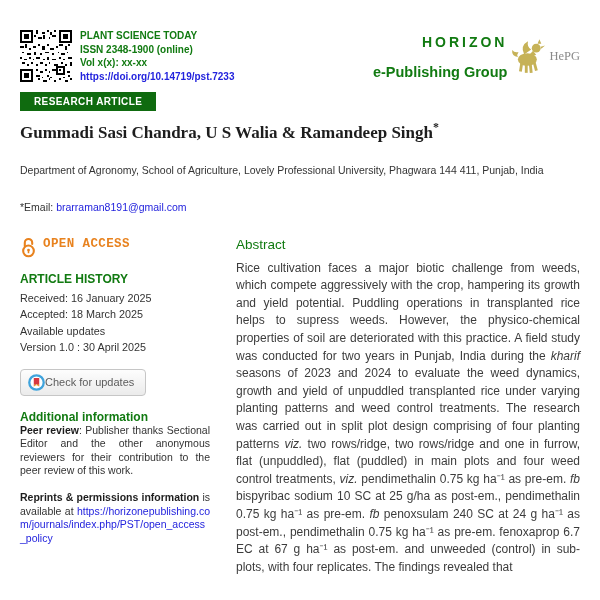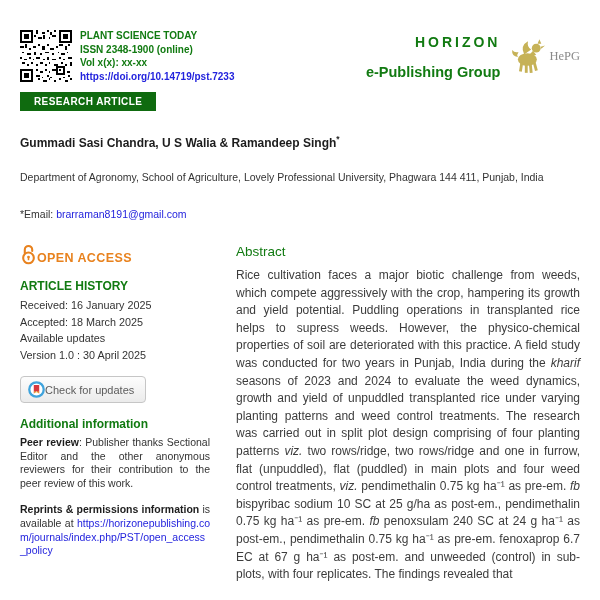--- a/index.html
+++ b/index.html
@@ -14,58 +14,58 @@
   }
   .inner{padding:28px 20px 0 20px;}
 
   
   .header{display:flex; justify-content:space-between; align-items:flex-start;}
   .header-left{display:flex; gap:8px;align-items:center;}
   .qr{width:52px; height:52px;}
   .journal-info{font-size:10px; font-weight:bold; line-height:13.5px; padding-top:1px;}
   .journal-info .g{color:var(--green);}
   .journal-info a{color:var(--link); text-decoration:none; font-weight:bold;}
-  .header-right{display:flex; align-items:center; gap:7px; padding-top:6px;}
+  .header-right{display:flex; align-items:center; padding-top:6px;}
   .pub-text{text-align:right; color:var(--green); font-weight:bold;}
   .pub-line1{font-size:14px; letter-spacing:3px;}
   .pub-line2{font-size:14.5px; margin-top:14px;}
   .pub-logo{display:flex; flex-direction:row; align-items:center;}
   .pub-logo svg{width:42px; height:38px;}
   .pub-caption{font-family:"Liberation Serif", serif; font-size:12.5px; color:#8a8a8a; margin-top:-2px;}
 
   
   .badge{display:inline-block; margin-top:9px; background:var(--badge); color:#fff;
     font-size:10px; font-weight:bold; letter-spacing:.4px; padding:4px 14px;}
   .title{margin-top:7px; color:var(--green); font-size:19.5px; font-weight:bold; line-height:1.22; width:572px;}
 
   
-  .authors{margin-top:23px; font-size:12px; font-weight:bold; color:#1d1d1d;}
+  .authors{margin-top:9px; font-size:17px; font-weight:bold; color:#1d1d1d;font-family:Liberation Serif, serif;}
   .authors sup{font-size:70%;}
   .affiliation{margin-top:21px; font-size:10.5px; color:#333;}
   .email-line{margin-top:25px; font-size:10.5px; color:#333;}
   .email-line a{color:var(--link); text-decoration:none;}
 
   
   .columns{display:flex; margin-top:24px; gap:26px;}
   .sidebar{flex:0 0 190px;}
   .main-col{flex:1;}
 
-  .oa-row{display:flex; align-items:flex-end; }
+  .oa-row{display:flex; align-items:flex-start; gap:6px;font-family:Liberation Mono, monospace;}
   .oa-row svg{width:17px; height:21px;}
   .oa-text{color:var(--orange); font-weight:bold; font-size:12.5px; letter-spacing:.4px;}
 
   .side-heading{color:var(--green); font-weight:bold; font-size:12px; margin-top:14px;}
   .history{margin-top:4px; font-size:10.8px; line-height:16.5px; color:#333; font-weight:500;}
 
   .check-btn{display:inline-flex; align-items:center; margin-top:13px;
     padding:4px 11px 4px 7px; border:1px solid #c6c6c6; border-radius:4px;
     background:linear-gradient(#fdfdfd,#ebebeb); color:#5c5c5c; font-size:11px; cursor:pointer;}
   .check-btn svg{width:17px; height:17px;}
 
-  .side-para{margin-top:5px; font-size:10.5px; line-height:13.6px; color:#333; text-align:justify;}
+  .side-para{font-size:10.5px; line-height:13.6px; color:#333; text-align:justify;}
   .side-para + .side-para{margin-top:13px;}
   .side-para b{color:#1d1d1d;}
   .side-para a{color:var(--link); text-decoration:none; word-break:break-all;}
 
   .abstract-title{color:var(--green); font-weight:normal; font-size:13.5px;}
   .abstract-body{margin-top:8px; font-size:12px; line-height:17.6px; text-align:justify; color:#3c3c3c;}
 </style>
 </head>
 <body>
 

